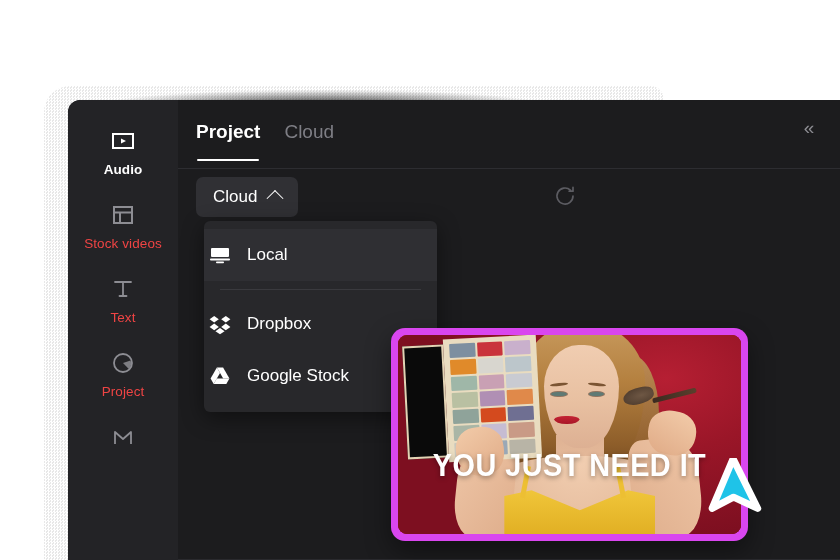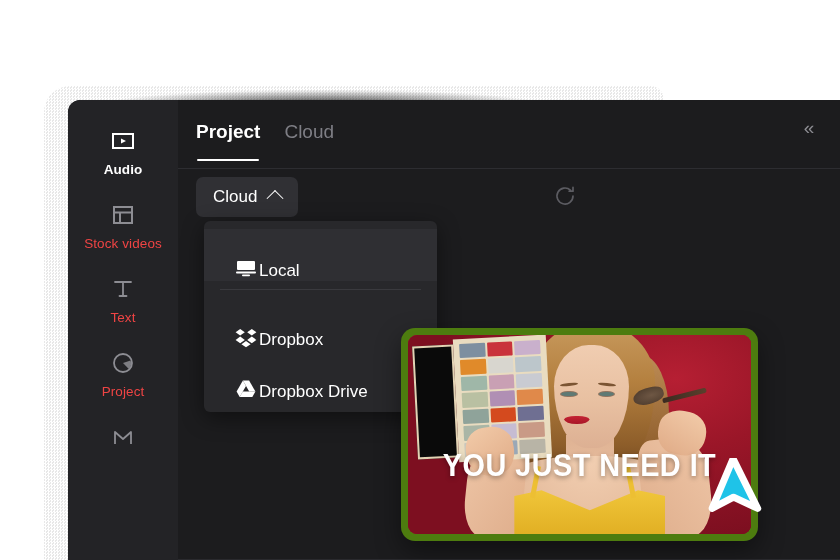--- a/index.html
+++ b/index.html
@@ -197,23 +197,24 @@
     top: 221px;
     width: 233px;
     background: #28282b;
     border-radius: 6px;
     padding: 8px 0 10px;
     box-shadow: 0 6px 22px rgba(0,0,0,0.45);
     z-index: 6;
   }
   .dd-item {
     display: flex;
-    align-items: flex-end;
+    align-items: center;
+    gap: 14px;
     height: 52px;
-    padding: 0 29px;
+    padding: 0 3px;
     cursor: pointer;
     user-select: none;
   }
   .dd-item.hover { background: #2f2f33; }
   .dd-icon {
     width: 26px;
     height: 26px;
     display: flex;
     align-items: center;
     justify-content: center;
@@ -226,25 +227,25 @@
   }
   .dd-divider {
     height: 1px;
     background: #3a3a3e;
     margin: 8px 16px 8px;
   }
 
   
   .media-card {
     position: absolute;
-    left: 401px;
+    left: 391px;
     top: 328px;
     width: 357px;
     height: 213px;
-    background: #4d7c0f;
+    background: #d946ef;
     border-radius: 14px;
     padding: 7px;
     box-sizing: border-box;
     box-shadow: 0 10px 26px rgba(0,0,0,0.42);
     z-index: 8;
   }
   .media-thumb {
     position: relative;
     width: 100%;
     height: 100%;
@@ -576,21 +577,21 @@
     </div>
 
     <div class="dd-item">
       <span class="dd-icon">
         <svg width="24" height="24" viewBox="0 0 24 24" fill="none">
           <path d="M8.9 3.4 L15.1 3.4 L21.4 14.5 L15.2 14.5 Z" fill="currentColor"></path>
           <path d="M8.9 3.4 L2.6 14.5 L5.7 20 L12 8.9 Z" fill="currentColor"></path>
           <path d="M5.7 20 L18.3 20 L21.4 14.5 L8.8 14.5 Z" fill="currentColor"></path>
         </svg>
       </span>
-      <span class="dd-label">Dropbox Drive</span>
+      <span class="dd-label">Google Stock</span>
     </div>
   </div>
 
   <div class="media-card">
     <div class="media-thumb">
       <div class="thumb-art">
         <div class="bg-red"></div>
         <div class="hair-l"></div>
         <div class="hair-r"></div>
         <div class="hair"></div>

